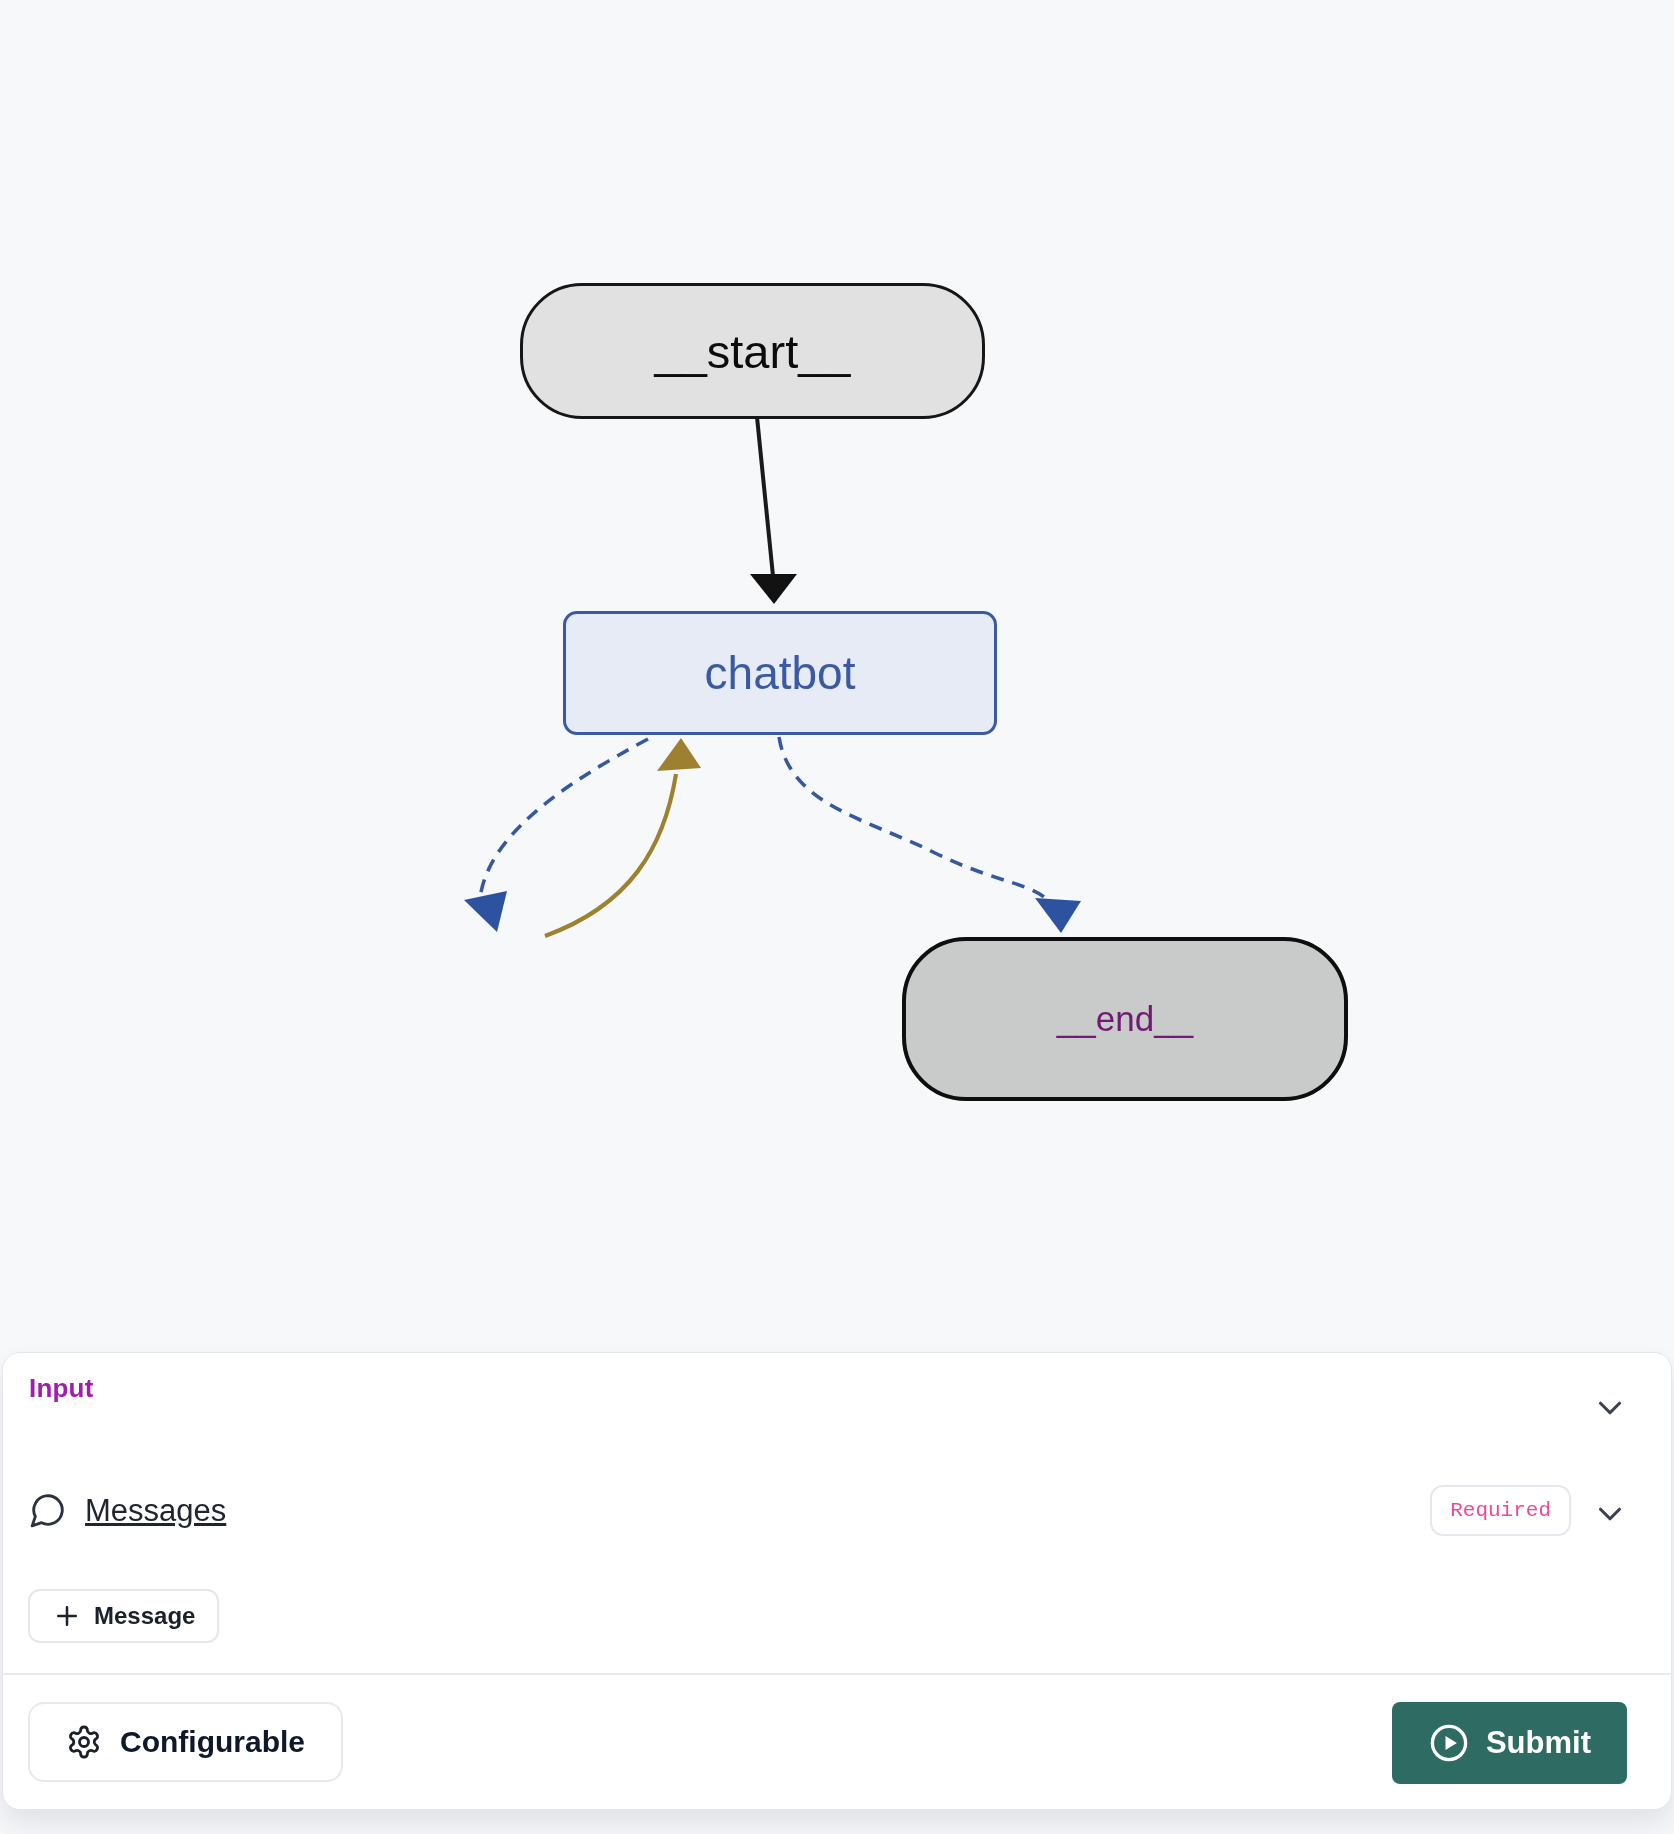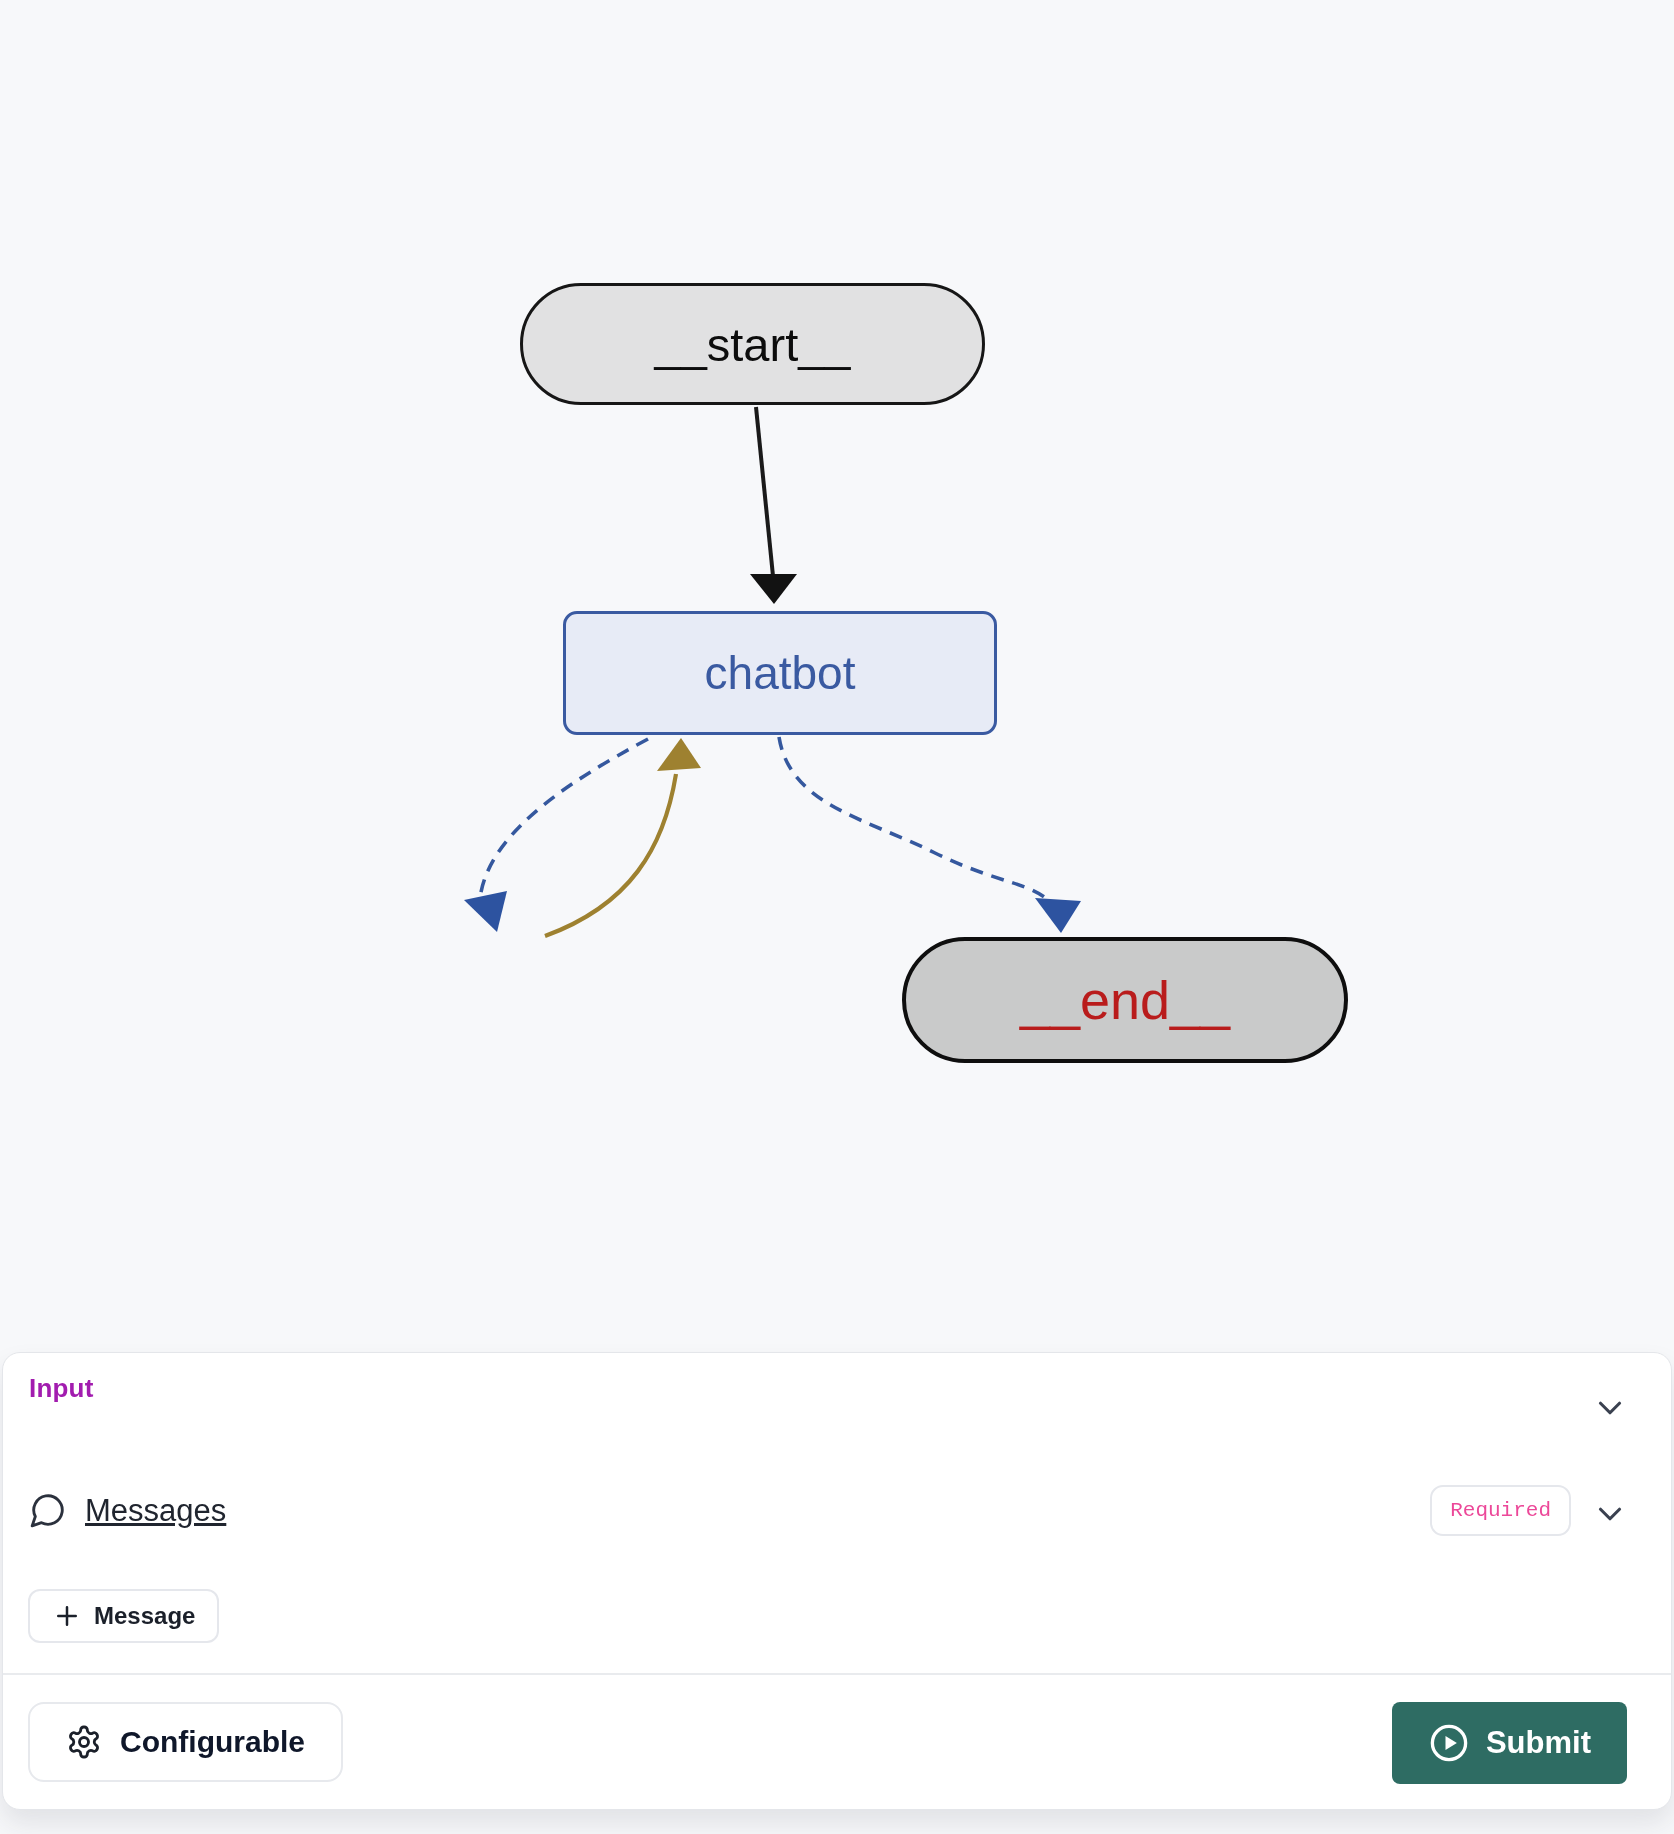--- a/index.html
+++ b/index.html
@@ -15,38 +15,38 @@
   .canvas { position:absolute; left:0; top:0; width:1674px; height:1352px; }
   .edges  { position:absolute; left:0; top:0; width:1674px; height:1352px; }
 
   .node {
     position:absolute;
     display:flex; align-items:center; justify-content:center;
     font-weight:500;
     cursor:pointer;
   }
   .node-start {
-    left:520px; top:283px; width:465px; height:122px;
+    left:520px; top:283px; width:465px; height:136px;
     background:#e1e1e2; border:3.5px solid #161616; border-radius:62px;
     color:#0c0c0c; font-size:47px;
   }
   .node-chatbot {
     left:563px; top:611px; width:434px; height:124px;
     background:#e7ebf6; border:3.5px solid #3a5aa1; border-radius:14px;
     color:#3a5aa1; font-size:46px;
   }
   .node-tools {
     left:305px; top:937px; width:390px; height:126px;
     background:#f1eee4; border:4px solid #9e8130; border-radius:18px;
     color:#9e8130; font-size:46px;
   }
   .node-end {
-    left:902px; top:937px; width:446px; height:126px;
+    left:902px; top:937px; width:446px; height:164px;
     background:#c9caca; border:4px solid #0e0e0e; border-radius:64px;
-    color:#b91c1c; font-size:54px;
+    color:#701a75; font-size:35px;
   }
 
   
   .panel {
     position:absolute; left:2px; top:1352px; width:1670px; height:458px;
     background:#ffffff;
     border:1px solid #e4e6ea;
     border-radius:18px;
     box-shadow:0 14px 26px rgba(40,44,56,0.10);
   }

